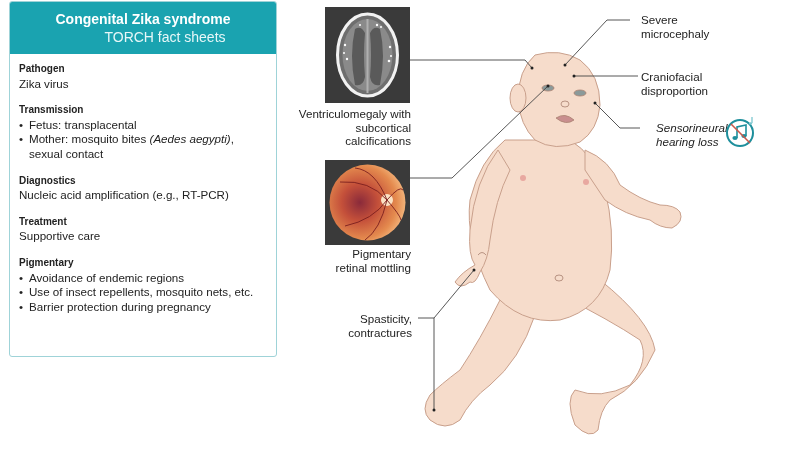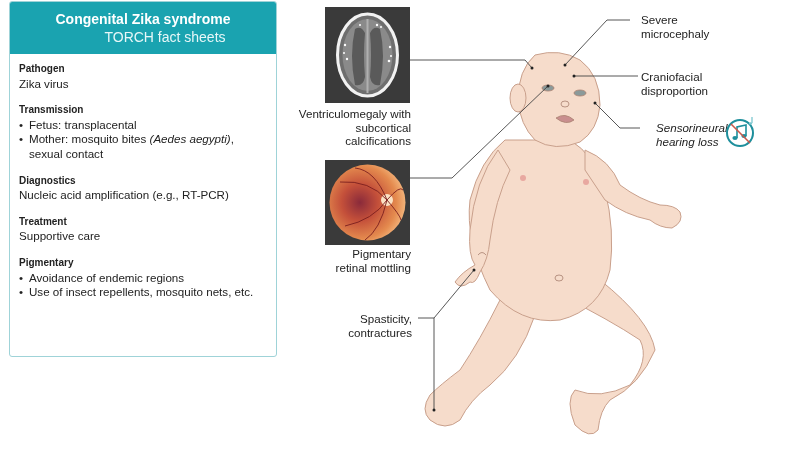--- a/index.html
+++ b/index.html
@@ -54,20 +54,21 @@
       <div>Nucleic acid amplification (e.g., RT-PCR)</div>
     </div>
     <div class="section">
       <div class="section-title">Treatment</div>
       <div>Supportive care</div>
     </div>
     <div class="section">
       <div class="section-title">Pigmentary</div>
       <div class="bullet">Avoidance of endemic regions</div>
       <div class="bullet">Use of insect repellents, mosquito nets, etc.</div>
+      <div class="bullet">Barrier protection during pregnancy</div>
     </div>
   </div>
 </div>
 
 <div class="stage">
 
   <div class="thumb thumb-brain">
     <svg width="85" height="96" viewBox="0 0 85 96">
       <ellipse cx="42.5" cy="48" rx="30" ry="41" fill="#6e6e6e" stroke="#f2f2f2" stroke-width="3"></ellipse>
       <ellipse cx="42.5" cy="48" rx="25" ry="36" fill="#8a8a8a"></ellipse>

